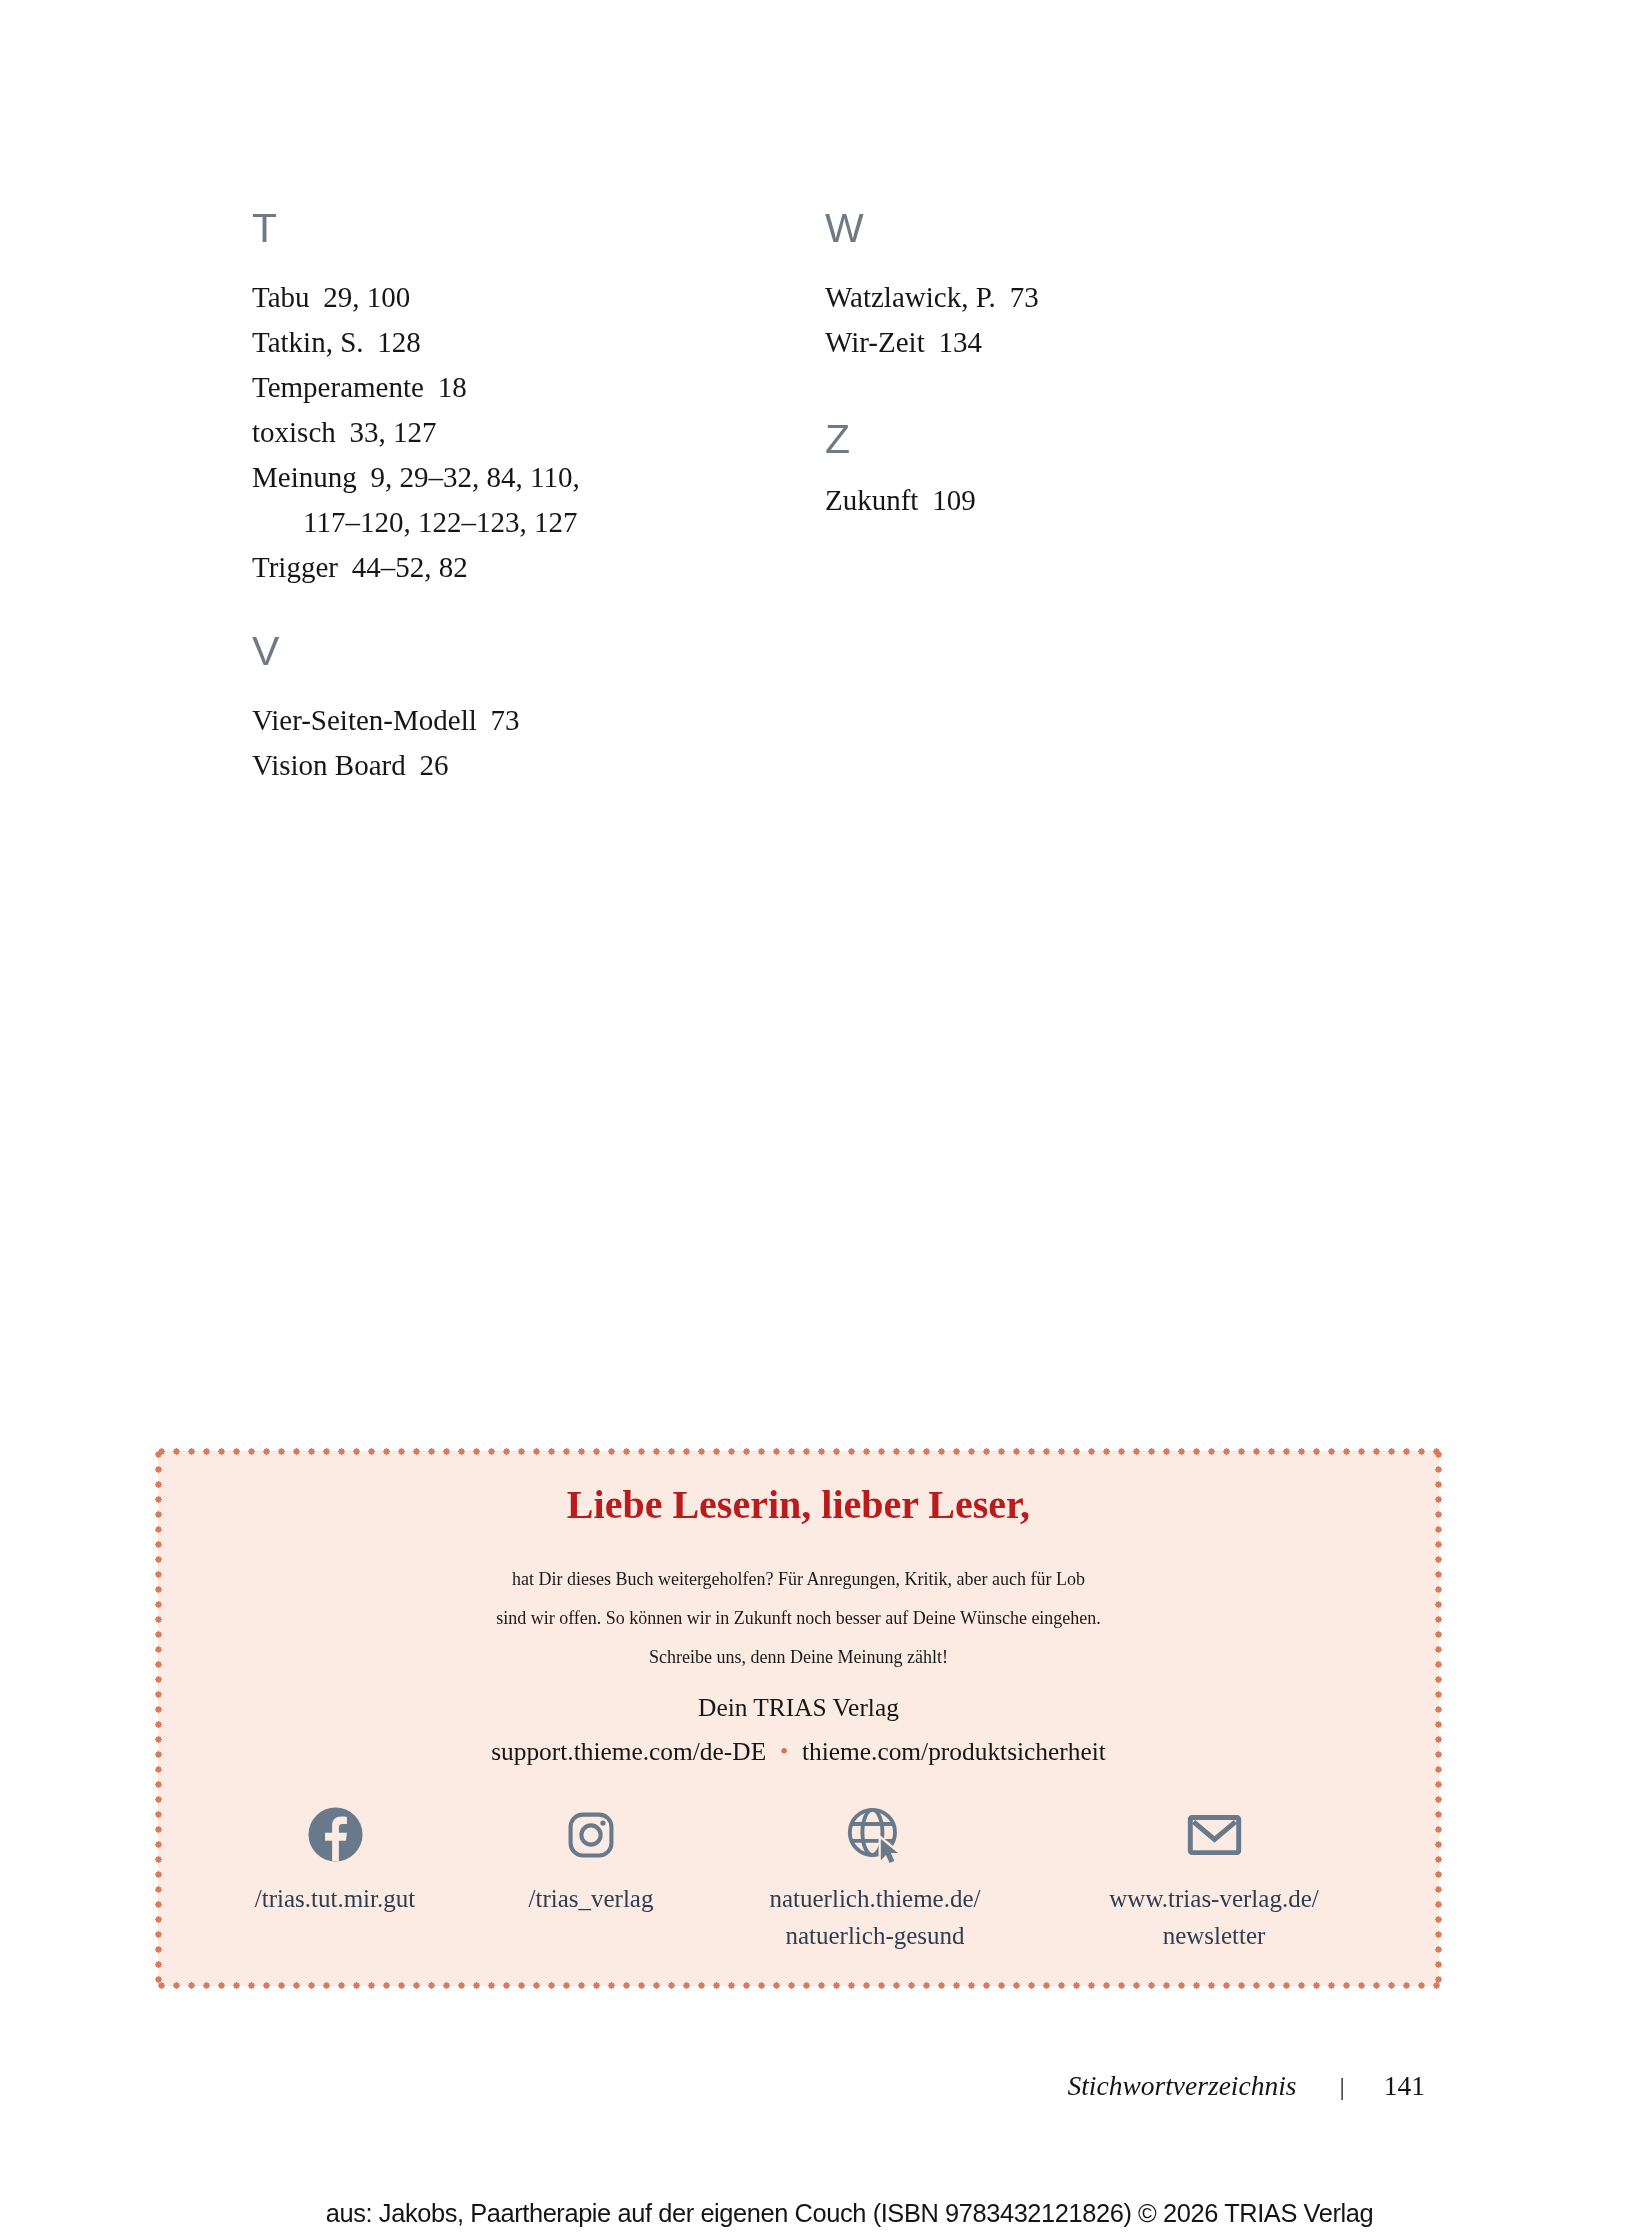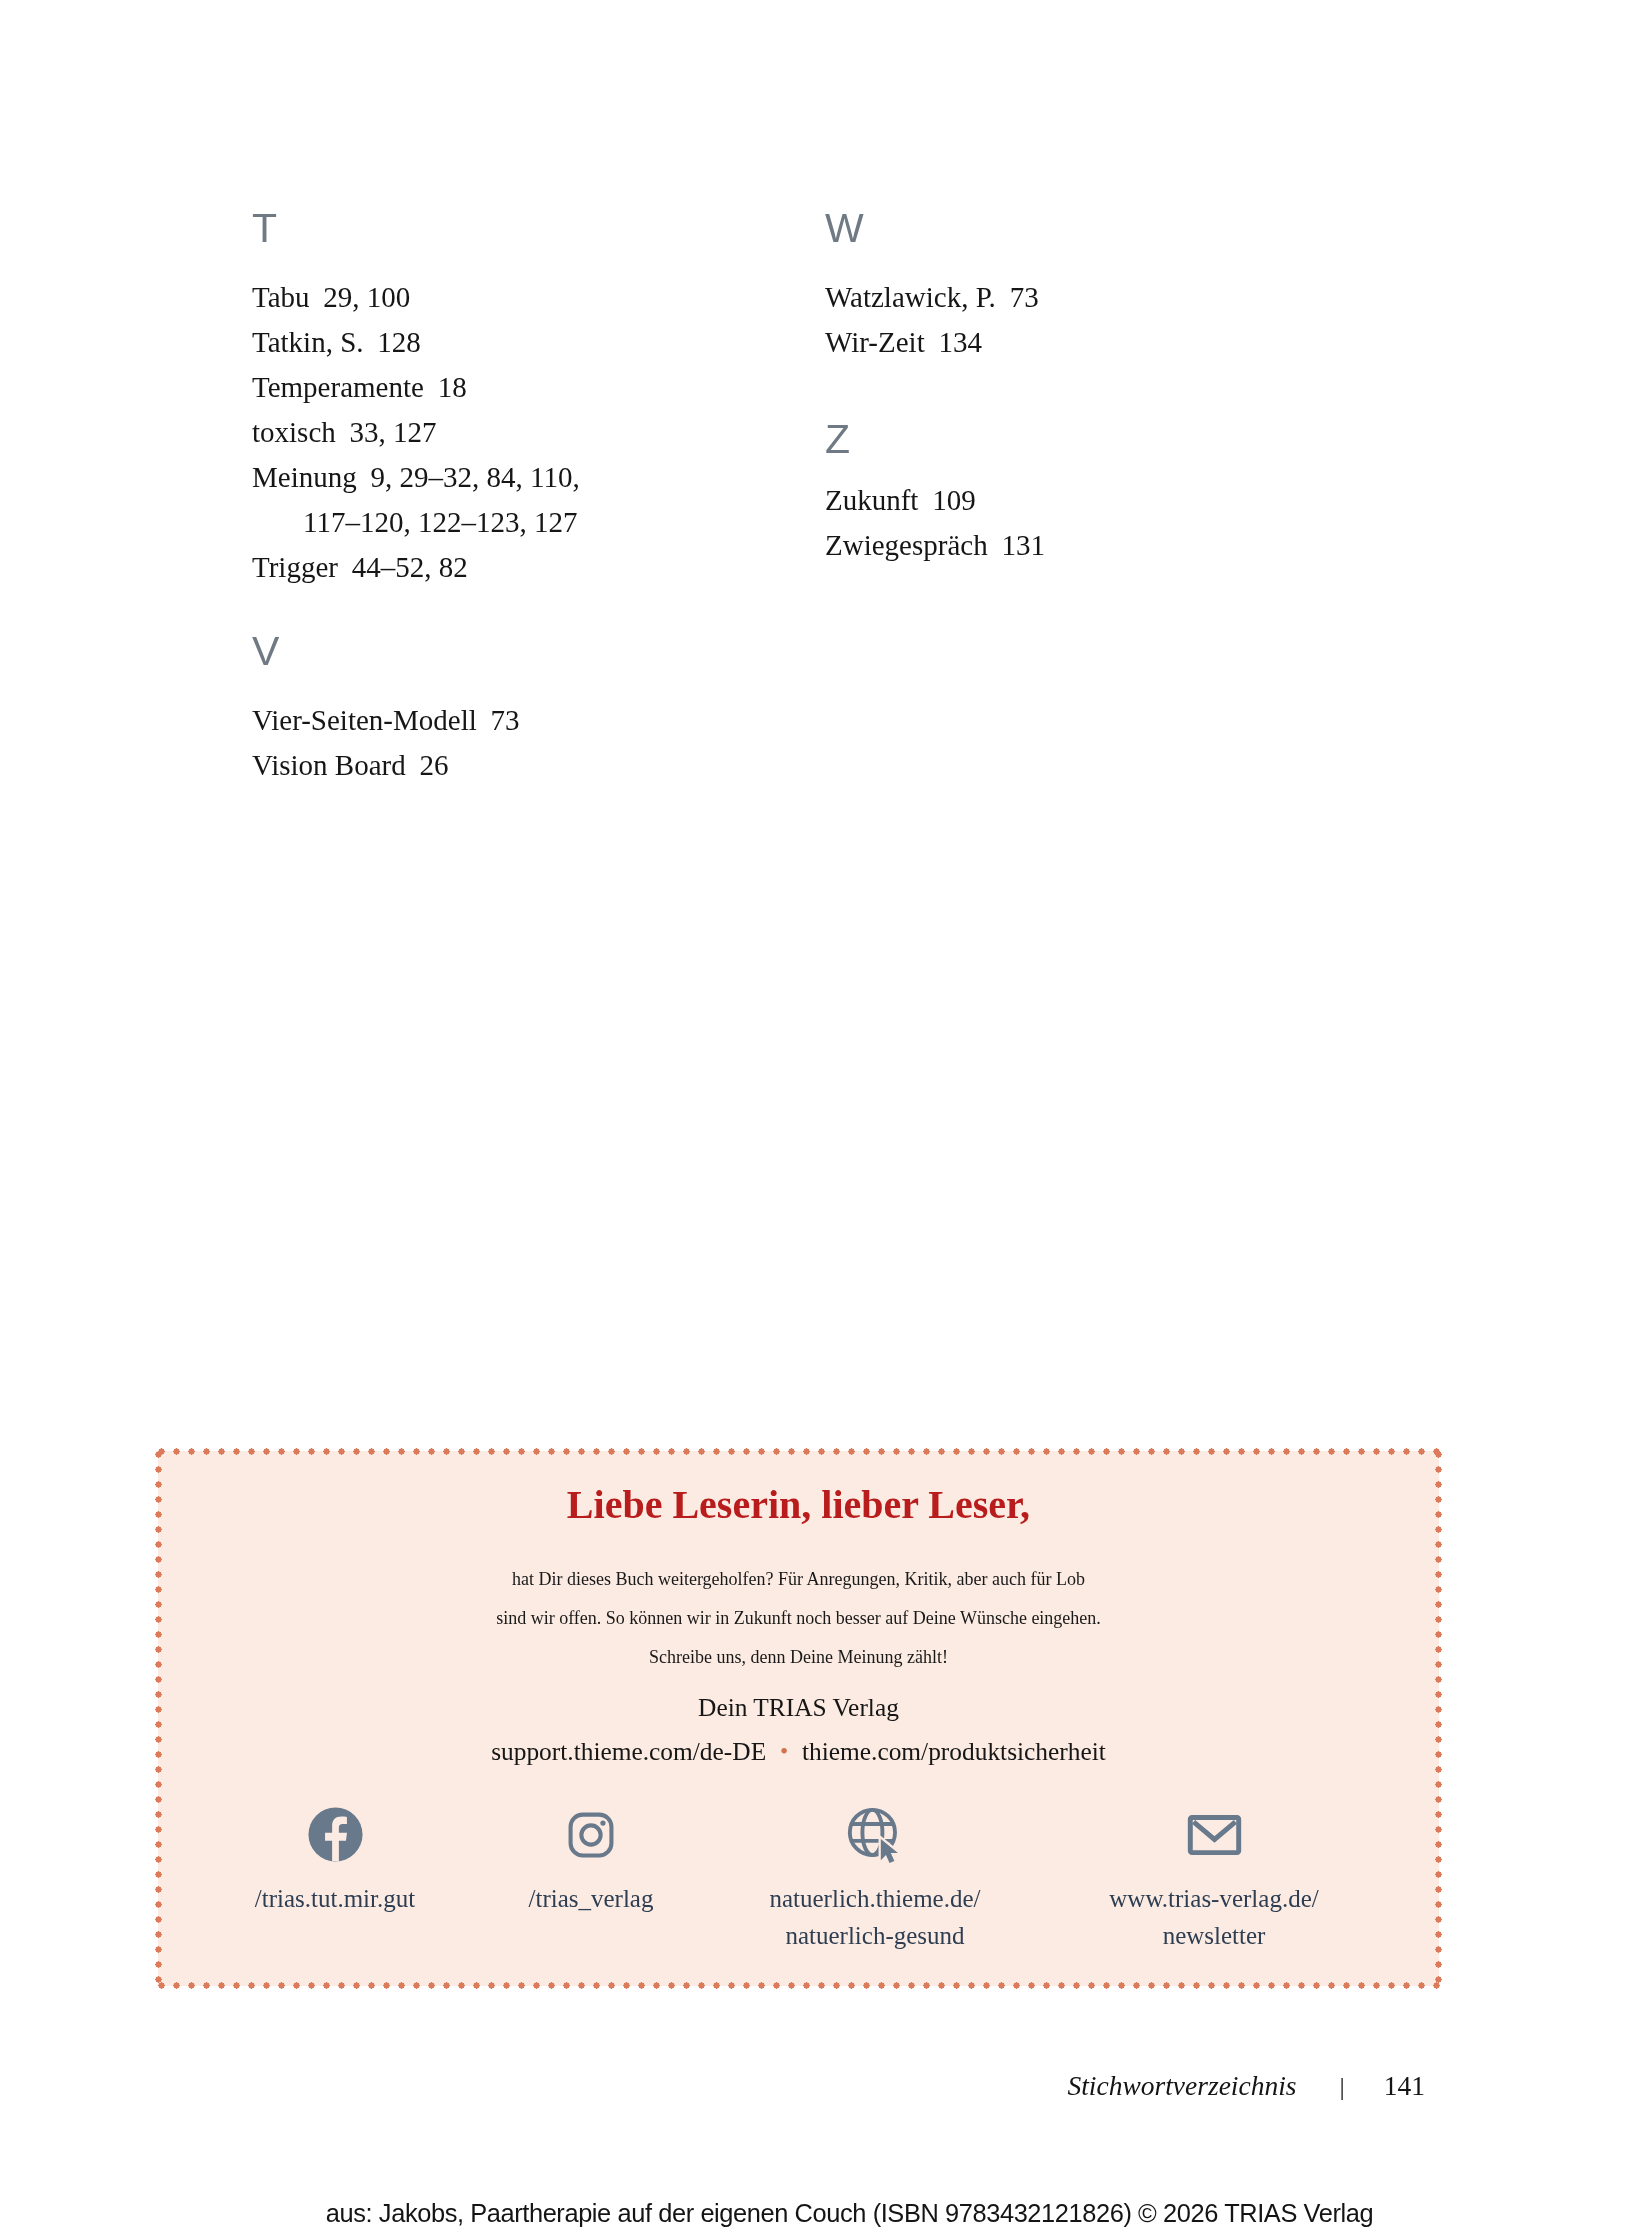--- a/index.html
+++ b/index.html
@@ -92,21 +92,20 @@
 
           <div class="entry"><span>Wir-Zeit</span><span class="pages">134</span></div>
         </div>
     </div>
     <div class="index-section sec-z">
       <div class="index-letter">Z</div>
       <div class="index-entries">
 
           <div class="entry"><span>Zukunft</span><span class="pages">109</span></div>
 
-          <div class="entry"><span>Zwiegespräch</span><span class="pages">131</span></div>
         </div>
     </div>
   </div>
 
   <div class="reader-box">
     <div class="dot-strip dot-top"></div>
     <div class="dot-strip dot-bottom"></div>
     <div class="dot-strip dot-left"></div>
     <div class="dot-strip dot-right"></div>
 

